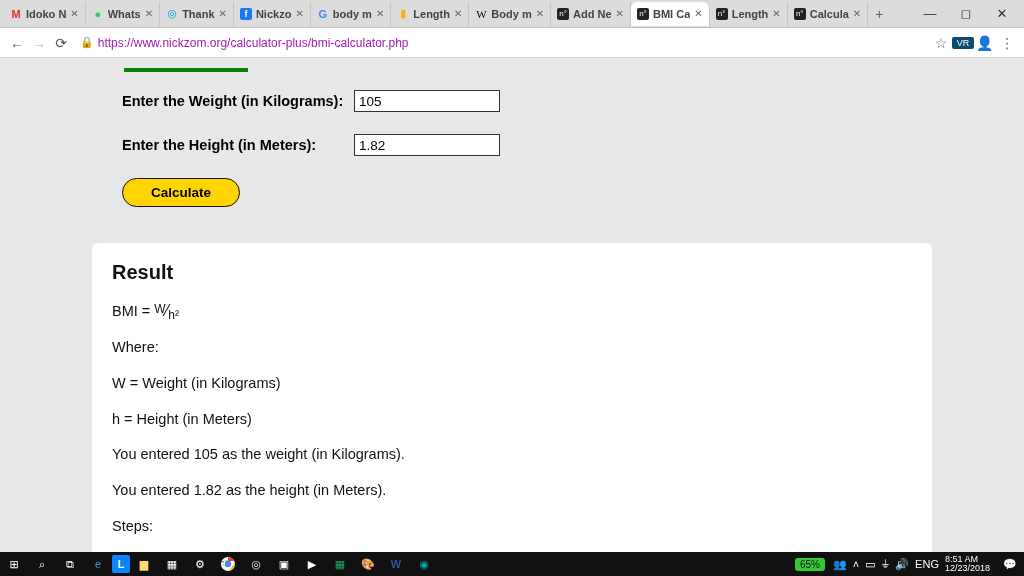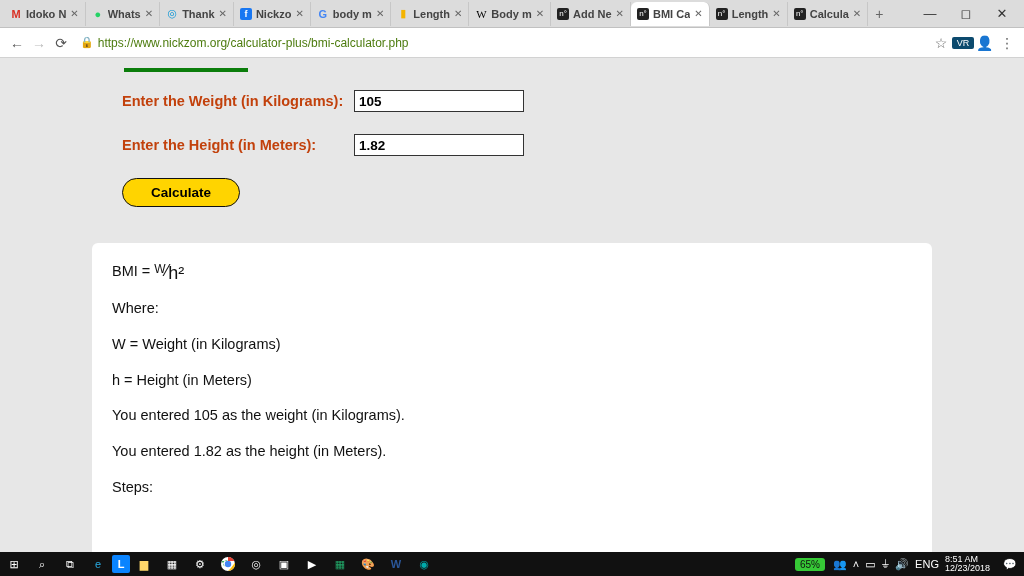--- a/index.html
+++ b/index.html
@@ -11,37 +11,37 @@
   .tab .favicon { flex:0 0 12px; width:12px; height:12px; margin-right:4px; display:inline-flex; align-items:center; justify-content:center; }
   .tab .tlabel { flex:1 1 auto; white-space:nowrap; overflow:hidden; text-overflow:ellipsis;font-weight:bold; }
   .tab .close { flex:0 0 auto; margin-left:4px; color:#666; font-size:10px; }
   .newtab { width:22px; text-align:center; color:#666; font-size:14px; }
   .winctrls { margin-left:auto; display:flex; }
   .winctrls span { width:36px; text-align:center; font-size:13px; color:#333; }
   .addrbar { display:flex; align-items:center; height:30px; background:#fff; padding:0 6px; border-bottom:1px solid #d2d2d2; }
   .navbtn { width:22px; height:22px; display:flex; align-items:center; justify-content:center; color:#555; font-size:14px; border-radius:50%; }
   .navbtn.dis { color:#bbb; }
   .lock { color:#2a9044; font-size:11px; margin:0 4px 0 8px; }
-  .url { flex:1; font-size:12px; color:#4d7c0f; white-space:nowrap; overflow:hidden; }
+  .url { flex:1; font-size:12px; color:#a21caf; white-space:nowrap; overflow:hidden; }
   .rightico { width:22px; text-align:center; color:#666; font-size:14px; }
   
   .viewport { position:absolute; top:58px; left:0; right:0; bottom:24px; background:#e7e7e7; overflow:hidden; }
   .card { margin:0 auto; width:840px; }
   .form-area { padding:10px 30px 18px 30px; }
   .greenbar { width:124px; height:4px; background:#0b7d0b; margin-bottom:18px; margin-left:2px;}
   .row { display:flex; align-items:center; margin-bottom:22px; }
-  .row label { width:232px; font-size:14.5px; font-weight:600; color:#c2410c; }
-  .row input { width:170px; height:22px; border:1px solid #333; font-size:13.5px; padding:3px 4px;font-weight:bold; }
+  .row label { width:232px; font-size:14.5px; font-weight:600; color:#000000; }
+  .row input { width:146px; height:22px; border:1px solid #333; font-size:13.5px; padding:3px 4px; }
   .calc-btn { display:inline-block; background:#ffd400; border:1px solid #111; border-radius:16px; padding:6px 28px; font-size:13.5px; font-weight:700; cursor:pointer; }
   .result-box { background:#fff; border-radius:6px; padding:14px 20px 40px 20px; margin-top:18px; font-size:14.5px; color:#111; line-height:1.5; }
   .result-box h2 { font-size:20px; font-weight:800; margin-bottom:12px; }
   .result-box p { margin-bottom:14px; }
   .frac { display:inline-block; position:relative; }
   .frac .n { position:relative; top:-3px; font-size:12px; }
-  .frac .d { position:relative; top:3px; font-size:18px; }
+  .frac .d { position:relative; top:3px; font-size:12px; }
   .frac .slash { font-size:16px; position:relative; top:0; }
   .steps { font-weight:400; margin-top:6px; }
   
   .taskbar { position:absolute; bottom:0; left:0; right:0; height:24px; background:#111; display:flex; align-items:center; color:#fff; font-size:11px; }
   .tb-ico { width:28px; height:24px; display:flex; align-items:center; justify-content:center; }
   .spacer { flex:1; }
   .battery { background:#36c936; color:#111; padding:1px 5px; border-radius:3px; font-size:10px; margin-right:8px; }
   .sys { display:flex; align-items:center; gap:6px; margin-right:6px; }
   .clock { text-align:left; font-size:9px; line-height:1.05; margin-right:6px; }
 </style>
@@ -136,20 +136,21 @@
 
       <div class="row">
         <label>Enter the Height (in Meters):</label>
         <input type="text" value="1.82" style="">
       </div>
 
       <button class="calc-btn">Calculate</button>
     </div>
 
     <div class="result-box">
+      <h2>Result</h2>
 
       <p>
         <span>BMI = </span>
         <span class="frac">
           <span class="n">W</span><span class="slash">⁄</span><span class="d">h²</span>
         </span>
       </p>
 
       <p>Where:</p>
       <p>W = Weight (in Kilograms)</p>

